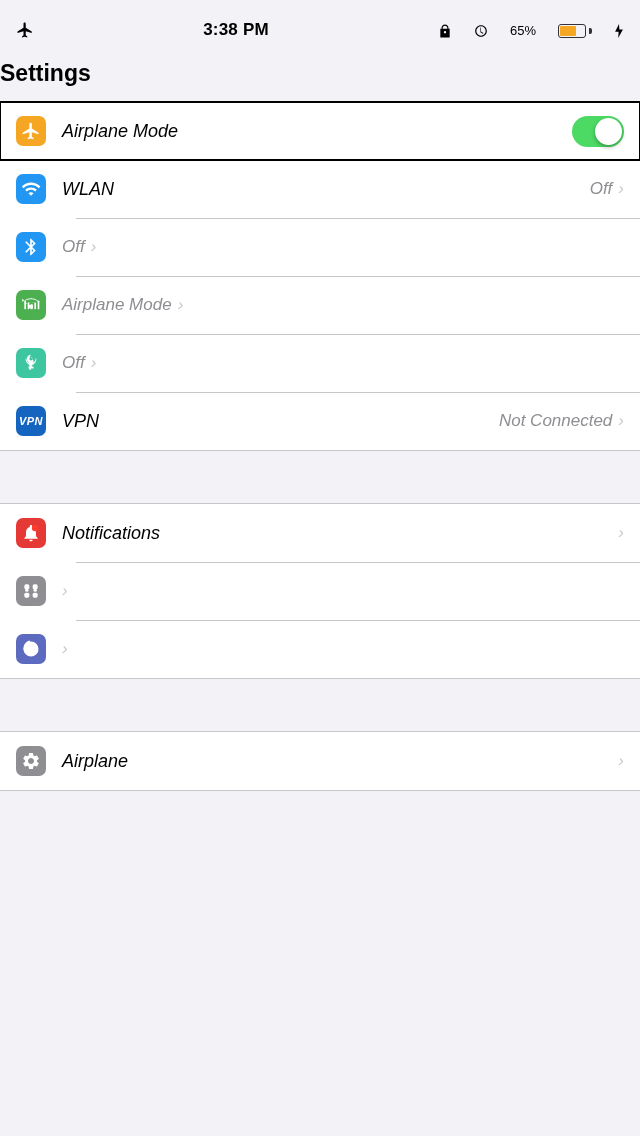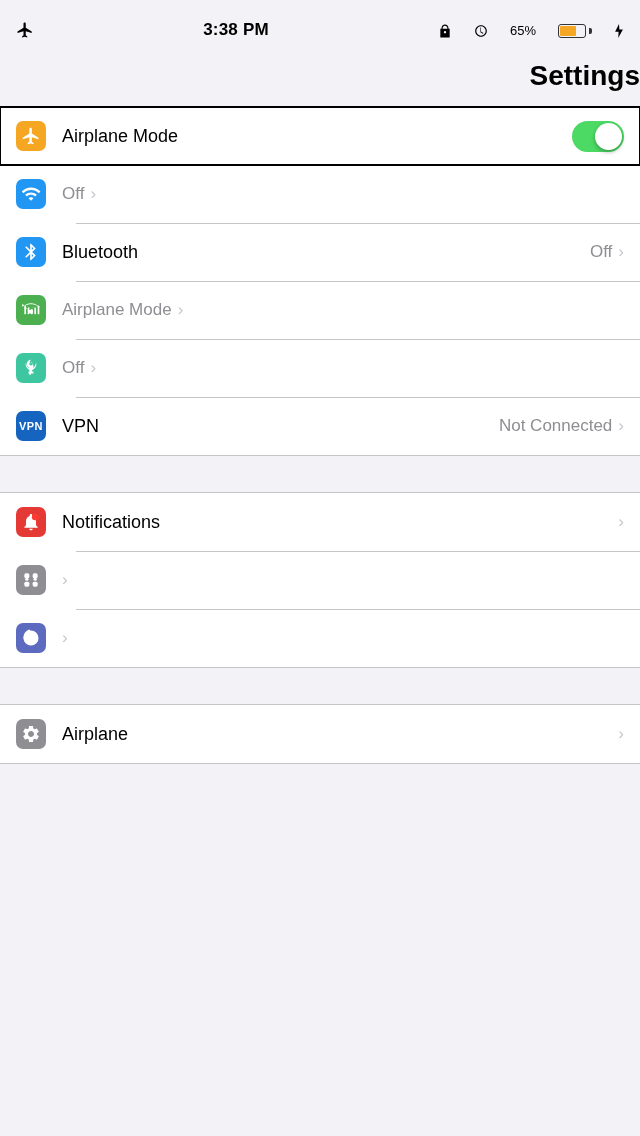--- a/index.html
+++ b/index.html
@@ -63,33 +63,34 @@
     .battery-tip {
       width: 3px;
       height: 6px;
       background: #333;
       border-radius: 0 2px 2px 0;
       margin-left: 1px;
     }
 
     
     .page-title {
-      text-align: right;
-      font-size: 28px;
+      text-align: left;
+      font-size: 23px;
       font-weight: 700;
       padding: 8px 0 14px;
       background: #f2f2f7;
     }
 
     
     .settings-group {
       background: #7dd3fc;
       border-top: 0.5px solid #c6c6c8;
       border-bottom: 0.5px solid #c6c6c8;
-      margin-bottom: 0;
+      margin-bottom: 16px;
+      font-style: italic;
     }
 
     .settings-group-gap {
       height: 36px;
       background: #f2f2f7;
     }
 
     .settings-row {
       display: flex;
       align-items: center;
@@ -239,31 +240,31 @@
       <div class="toggle-thumb"></div>
     </div>
   </div>
 
   <div class="settings-row">
     <div class="settings-icon icon-blue">
       <svg width="20" height="20" viewBox="0 0 24 24" fill="white">
         <path d="M1 9l2 2c5.07-5.07 13.26-5.06 18.33 0l2-2C16.93 2.61 7.08 2.6 1 9zm8 8l3 3 3-3c-1.65-1.66-4.34-1.66-6 0zm-4-4l2 2c2.76-2.76 7.24-2.76 10 0l2-2C15.14 9.14 8.87 9.14 5 13z"></path>
       </svg>
     </div>
+    <span class="row-label">WLAN</span>
     <span class="row-value">Off</span>
     <span class="chevron">›</span>
   </div>
 
   <div class="settings-row">
     <div class="settings-icon icon-blue">
       <svg width="20" height="20" viewBox="0 0 24 24" fill="white">
         <path d="M17.71 7.71L12 2h-1v7.59L6.41 5 5 6.41 10.59 12 5 17.59 6.41 19 11 14.41V22h1l5.71-5.71-4.3-4.29 4.3-4.29zM13 5.83l1.88 1.88L13 9.59V5.83zm1.88 10.46L13 18.17v-3.76l1.88 1.88z"></path>
       </svg>
     </div>
-    <span class="row-label">Bluetooth</span>
     <span class="row-value">Off</span>
     <span class="chevron">›</span>
   </div>
 
   <div class="settings-row">
     <div class="settings-icon icon-green">
       <svg width="20" height="20" viewBox="0 0 24 24" fill="white">
         <path d="M1.5 8.5C1.5 8.5 6 4 12 4s10.5 4.5 10.5 4.5L19.5 7C19.5 7 16.5 5 12 5S4.5 7 4.5 7l-3-2.5zm3 3C4.5 11.5 7.5 9 12 9s7.5 2.5 7.5 2.5L16.5 10c0 0-1.5-1-4.5-1S7.5 10 7.5 10l-3-1.5zM12 12c-1.5 0-2.5.8-2.5.8L12 16l2.5-3.2S13.5 12 12 12z"></path>
         <circle cx="12" cy="14" r="2.5"></circle>
         <rect x="4" y="7" width="2" height="10" rx="0.5"></rect>

